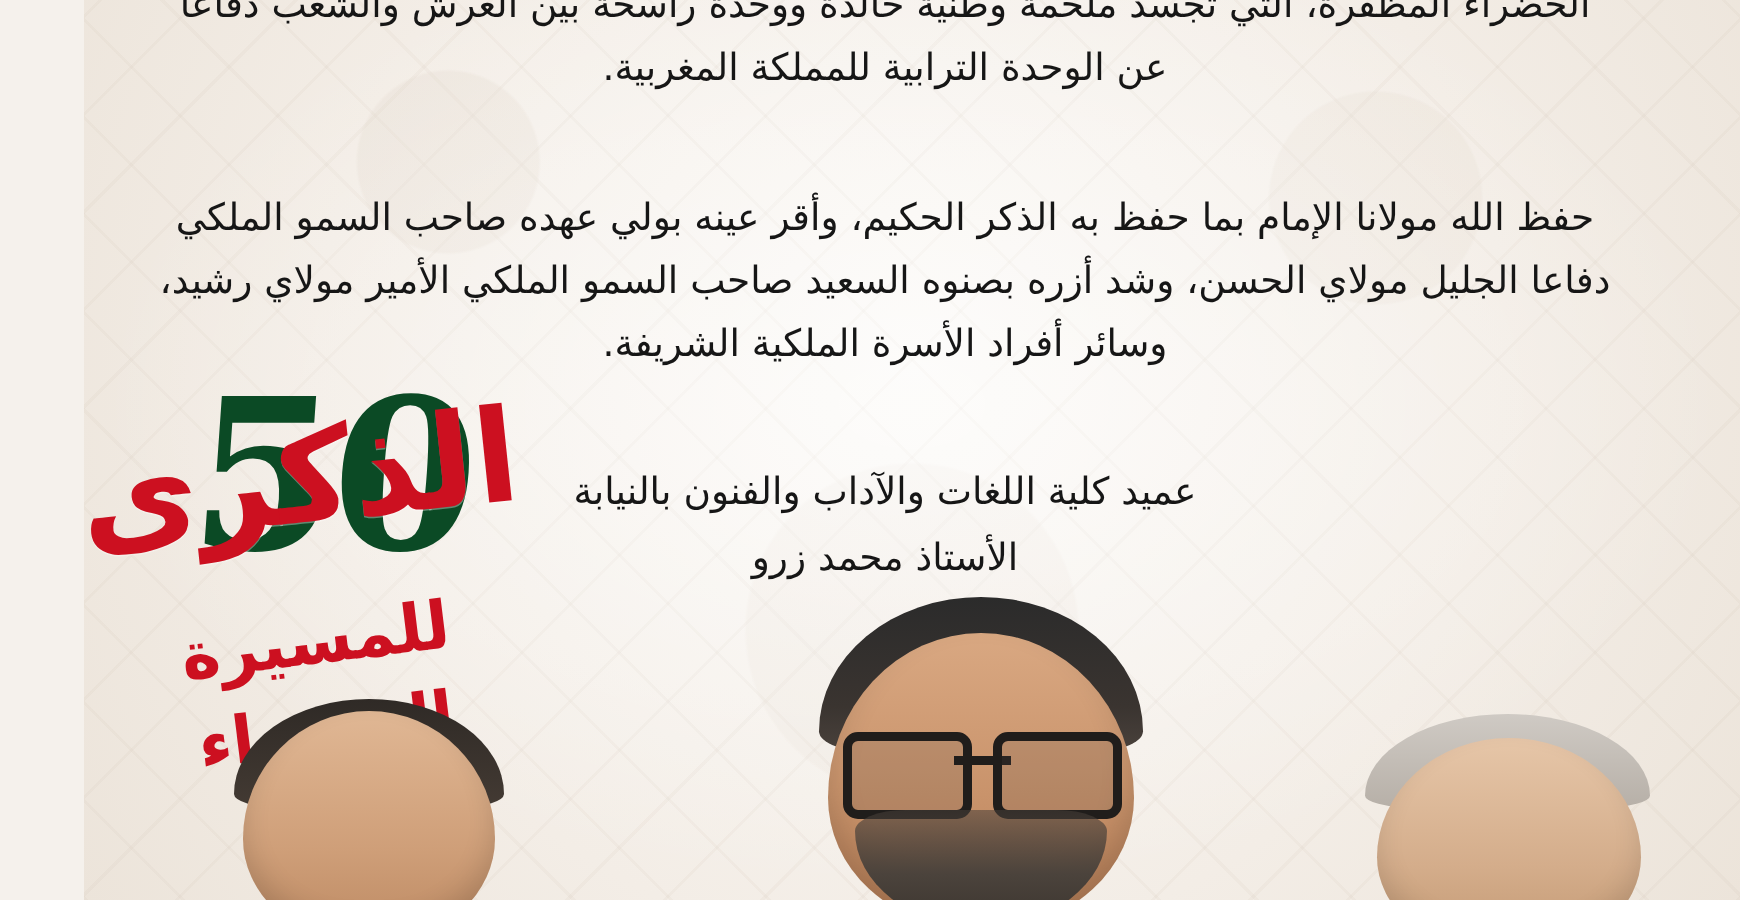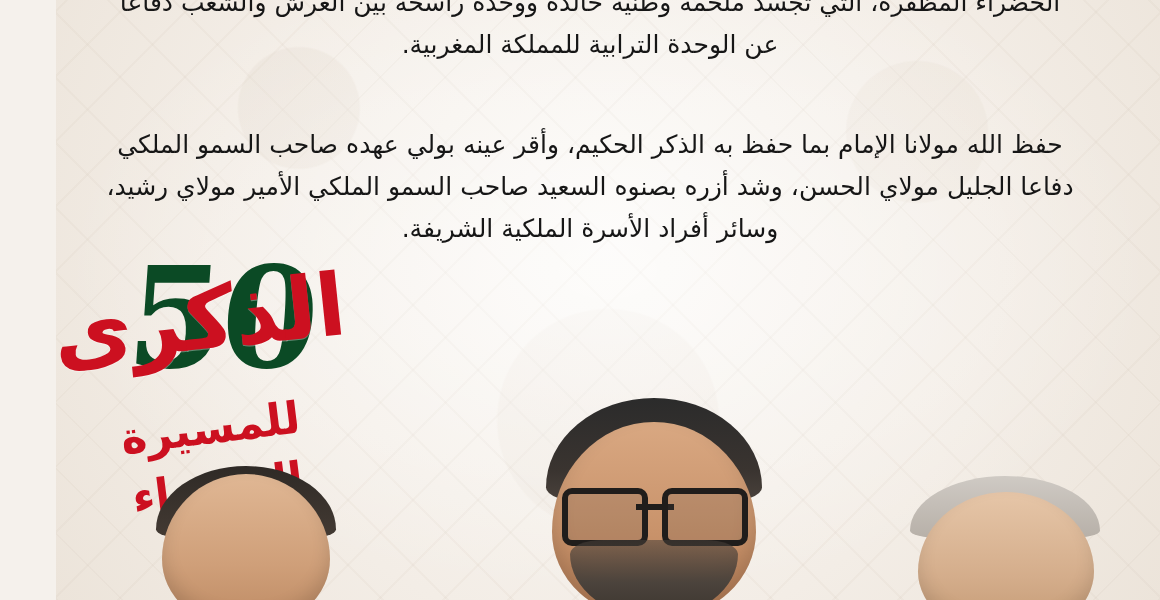--- a/index.html
+++ b/index.html
@@ -248,20 +248,22 @@
 <div id="poster">
 
   <div id="bg-pattern"></div>
   <div id="bg-vignette"></div>
 
   <div id="text-block">
     <p class="para" id="para-1">الخضراء المظفرة، التي تجسد ملحمة وطنية خالدة ووحدة راسخة بين العرش والشعب دفاعاً عن الوحدة الترابية للمملكة المغربية.</p>
     <p class="para" id="para-2">حفظ الله مولانا الإمام بما حفظ به الذكر الحكيم، وأقر عينه بولي عهده صاحب السمو الملكي دفاعا الجليل مولاي الحسن، وشد أزره بصنوه السعيد صاحب السمو الملكي الأمير مولاي رشيد، وسائر أفراد الأسرة الملكية الشريفة.</p>
 
     <div id="signature">
+      <p class="sig-line">عميد كلية اللغات والآداب والفنون بالنيابة</p>
+      <p class="sig-line">الأستاذ محمد زرو</p>
     </div>
   </div>
 
   <div id="anniversary-logo">
     <div id="anniv-50">50</div>
     <div id="anniv-word">الذكرى</div>
     <div id="anniv-sub">للمسيرة الخضراء</div>
   </div>
 
   <div class="portrait" id="portrait-left">

